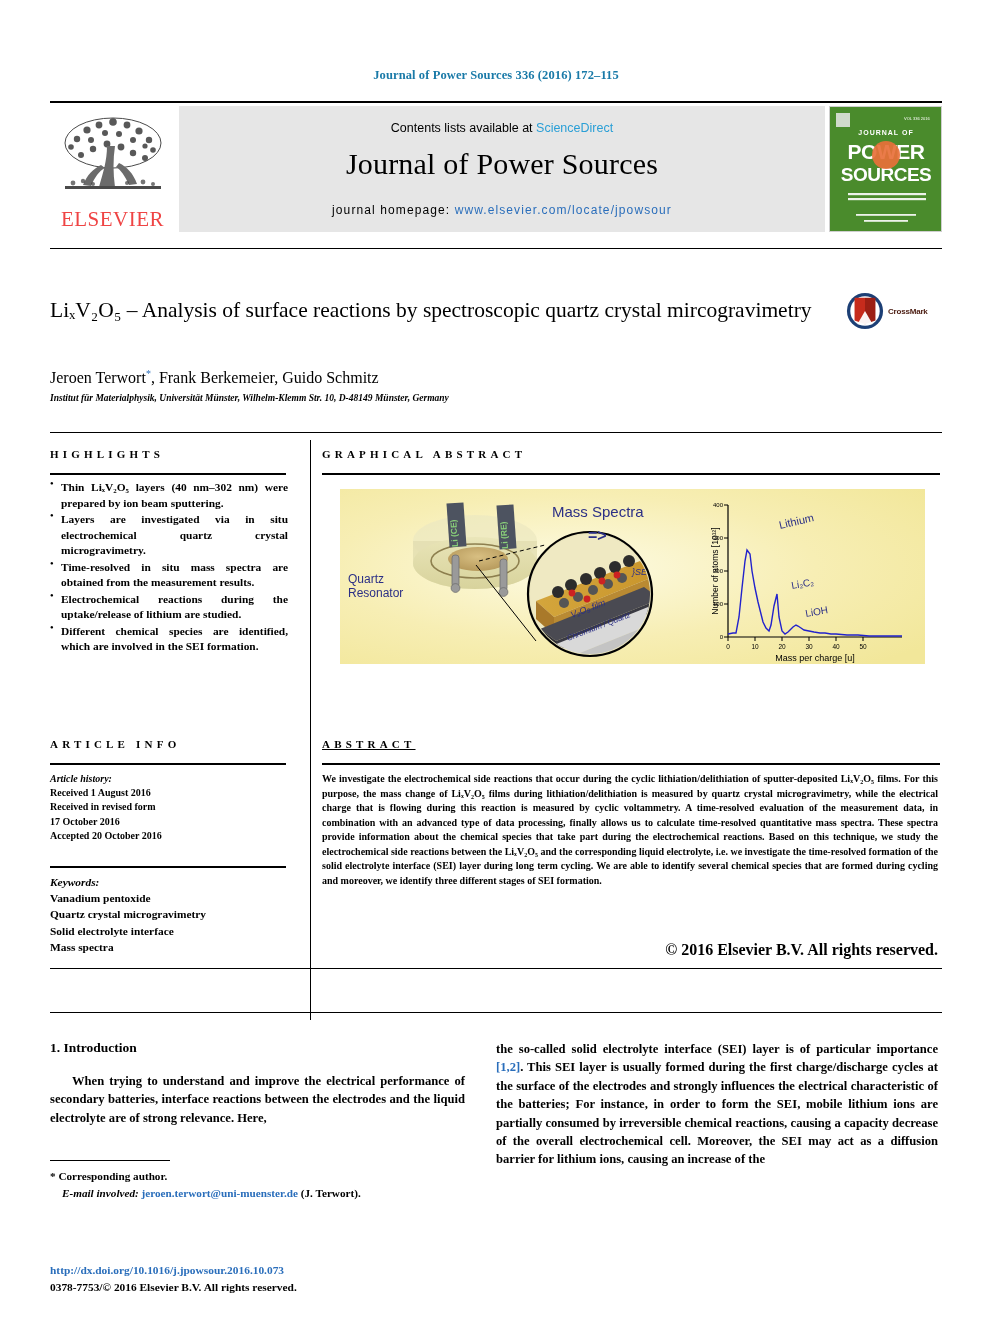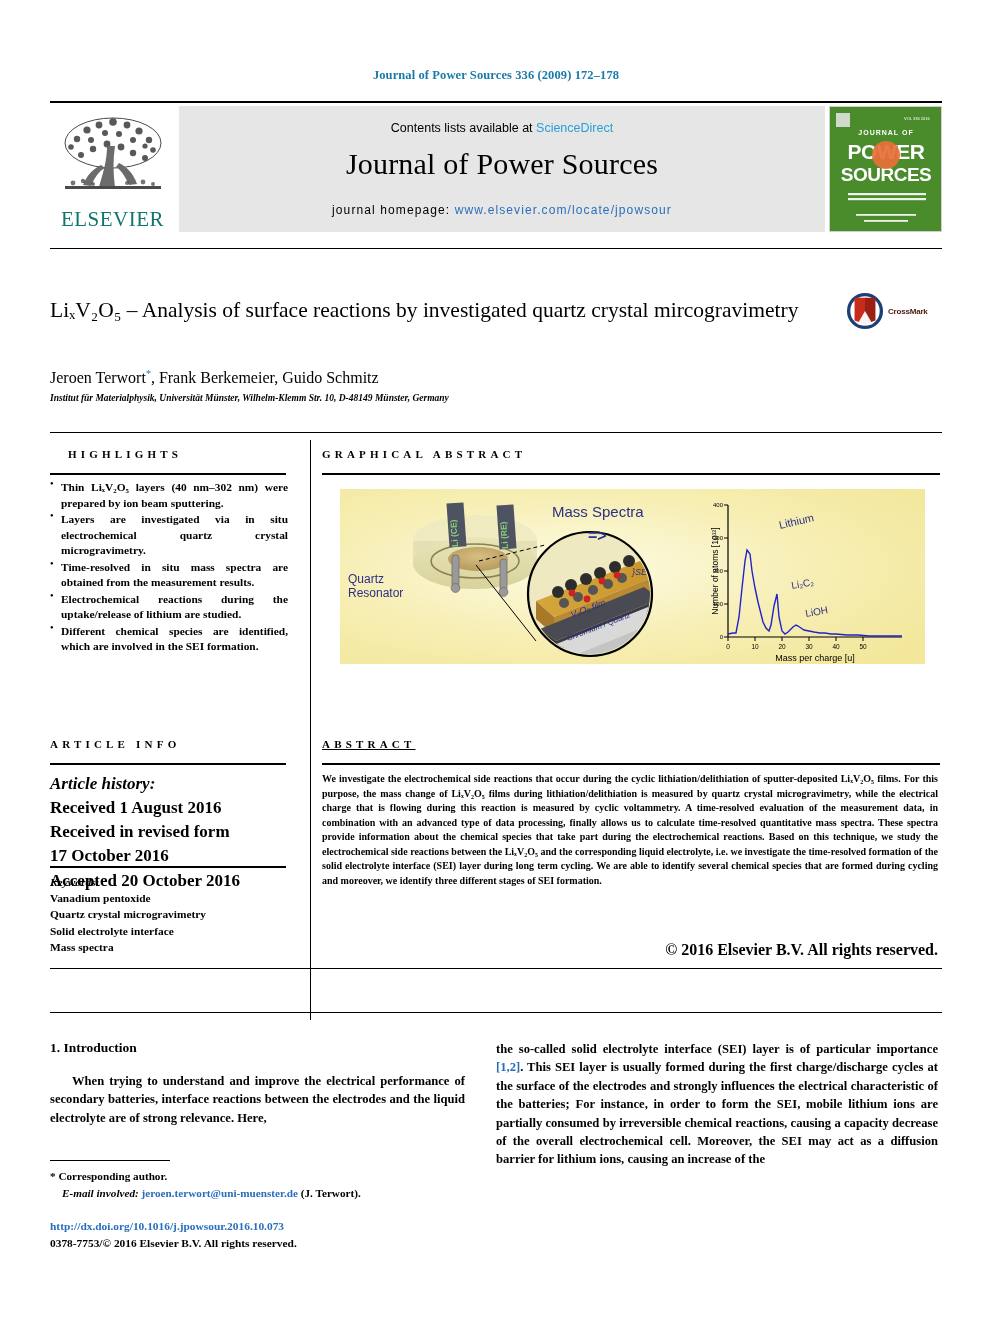--- a/index.html
+++ b/index.html
@@ -35,21 +35,21 @@
   }
   .elsevier-logo {
     width: 125px; flex: 0 0 125px;
     display: flex; flex-direction: column;
     align-items: center; justify-content: flex-end;
     padding-bottom: 2px;
   }
   .tree-wrap { width: 112px; height: 96px; }
   .elsevier-word {
     font-family: "Liberation Serif", serif;
-    font-size: 21px; color: #0f766e; letter-spacing: .5px;
+    font-size: 21px; color: #ef4444; letter-spacing: .5px;
     line-height: 1; font-weight: normal;
   }
   .masthead-center {
     flex: 1 1 auto;
     background: #e6e6e6;
     display: flex; flex-direction: column;
     align-items: center; justify-content: center;
     padding: 6px 0 8px 0;
     margin-left: 4px; margin-right: 4px;
   }
@@ -115,21 +115,21 @@
   .hr-full-2 { position: absolute; left: 50px; top: 968px; width: 892px; border-top: 1px solid #000; }
   .hr-full-3 { position: absolute; left: 50px; top: 1012px; width: 892px; border-top: 1px solid #000; }
 
   
   .sec-head {
     font-family: "Liberation Serif", serif;
     font-size: 11px; font-weight: bold; letter-spacing: 4.2px;
     text-transform: uppercase;
   }
 
-  .highlights-head { position: absolute; left: 68px; top: 448px; width: 250px; }
+  .highlights-head { position: absolute; left: 50px; top: 448px; width: 250px; }
   .highlights-rule { position: absolute; left: 50px; top: 473px; width: 236px; border-top: 2px solid #000; }
   .highlights-list {
     position: absolute; left: 50px; top: 480px; width: 238px;
     font-family: "Liberation Serif", serif;
     font-size: 11.4px; line-height: 1.36;
     font-weight: bold;
     list-style: none; margin: 0; padding: 0;
     text-align: justify;
   }
   .highlights-list li {
@@ -143,21 +143,21 @@
   .ga-rule { position: absolute; left: 322px; top: 473px; width: 618px; border-top: 2px solid #000; }
   .ga-figure {
     position: absolute; left: 340px; top: 489px; width: 585px; height: 175px;
   }
 
   .ai-head { position: absolute; left: 50px; top: 738px; width: 250px; }
   .ai-rule { position: absolute; left: 50px; top: 763px; width: 236px; border-top: 2px solid #000; }
   .ai-body {
     position: absolute; left: 50px; top: 772px; width: 238px;
     font-family: "Liberation Serif", serif;
-    font-size: 17px; line-height: 1.42; font-weight: bold;
+    font-size: 10px; line-height: 1.42; font-weight: bold;
   }
   .ai-body .lbl { font-style: italic; }
   .kw-rule { position: absolute; left: 50px; top: 866px; width: 236px; border-top: 2px solid #000; }
   .kw-body {
     position: absolute; left: 50px; top: 874px; width: 238px;
     font-family: "Liberation Serif", serif;
     font-size: 11.4px; line-height: 1.42; font-weight: bold;
   }
   .kw-body .lbl { font-style: italic; }
 
@@ -200,32 +200,32 @@
     position: absolute; left: 50px; top: 1160px; width: 120px;
     border-top: 1px solid #000;
   }
   .footnote {
     position: absolute; left: 50px; top: 1168px; width: 420px;
     font-family: "Liberation Serif", serif;
     font-size: 11.2px; line-height: 1.5; font-weight: bold;
   }
   .footnote .it { font-style: italic; }
   .doi-block {
-    position: absolute; left: 50px; top: 1218px; width: 420px;
+    position: absolute; left: 50px; top: 1262px; width: 420px;
     font-family: "Liberation Serif", serif;
     font-size: 11.4px; line-height: 1.45; font-weight: bold;
   }
   .doi-link { color: #2a6ebb; }
 </style>
 </head>
 <body>
 
 <div class="page">
 
-  <div class="runninghead">Journal of Power Sources 336 (2009) 172–178</div>
+  <div class="runninghead">Journal of Power Sources 336 (2016) 172–115</div>
 
   <div class="masthead-rule-top"></div>
   <div class="masthead">
 
     <div class="elsevier-logo">
       <div class="tree-wrap">
         <svg viewBox="0 0 112 96" width="112" height="96">
           <rect x="0" y="0" width="112" height="96" fill="#ffffff"></rect>
           <g fill="#3b3b3b">
             <ellipse cx="56" cy="30" rx="48" ry="25" fill="none" stroke="#4a4a4a" stroke-width="1"></ellipse>
@@ -293,21 +293,21 @@
           <rect x="18" y="86" width="78" height="2.2"></rect>
           <rect x="18" y="91" width="78" height="2.2"></rect>
           <rect x="26" y="107" width="60" height="1.8"></rect>
           <rect x="34" y="113" width="44" height="1.8"></rect>
         </g>
       </svg>
     </div>
   </div>
 
   <div class="title-rule"></div>
-  <h1 class="paper-title">LiₓV₂O₅ – Analysis of surface reactions by investigated quartz crystal mircogravimetry</h1>
+  <h1 class="paper-title">LiₓV₂O₅ – Analysis of surface reactions by spectroscopic quartz crystal mircogravimetry</h1>
 
   <div class="crossmark">
     <svg viewBox="0 0 40 40" width="38" height="38">
       <circle cx="20" cy="20" r="19" fill="#1c3f75"></circle>
       <circle cx="20" cy="20" r="15.5" fill="#ffffff"></circle>
       <path d="M20 6 L31 6 L31 30 L20 34 Z" fill="#9c1f14"></path>
       <path d="M20 6 L9 6 L9 30 L20 34 Z" fill="#c62b1c"></path>
       <path d="M20 20 L28 34 L12 34 Z" fill="#ffffff" opacity="0.95"></path>
     </svg>
     <span class="crossmark-label">CrossMark</span>

